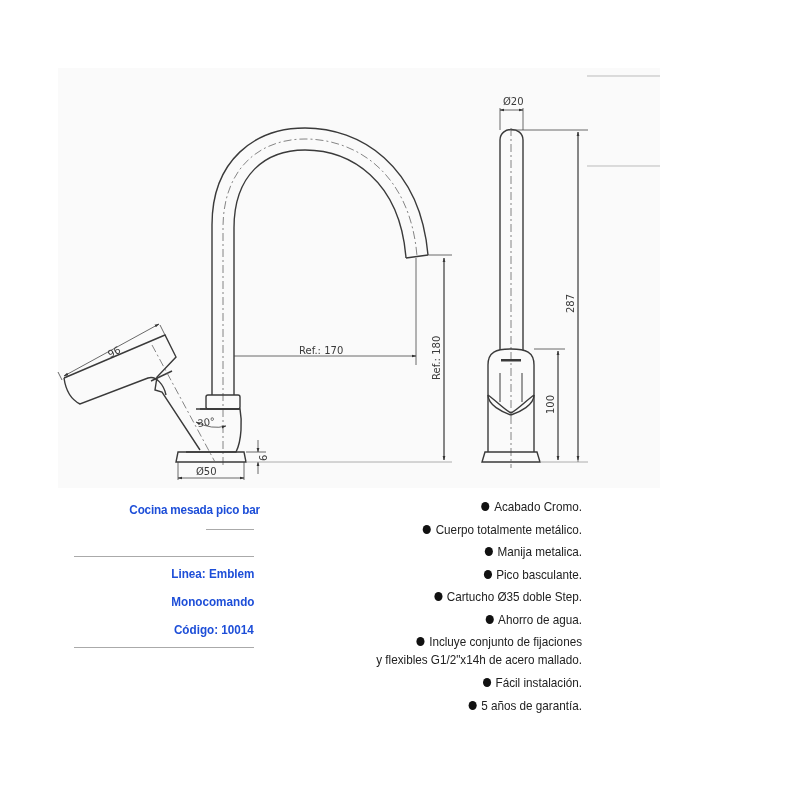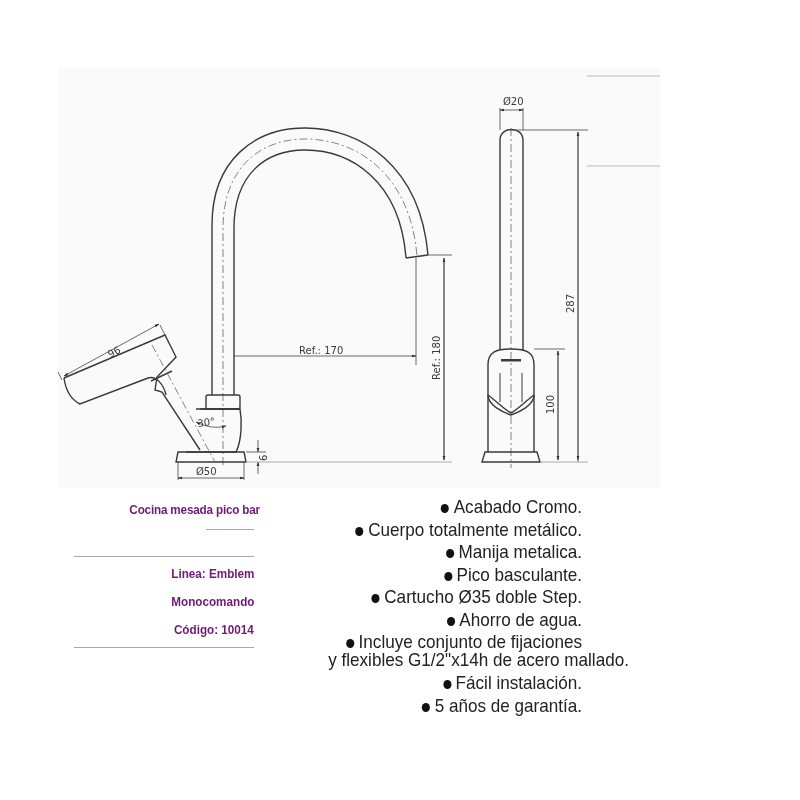--- a/index.html
+++ b/index.html
@@ -1,24 +1,24 @@
 <!DOCTYPE html>
 <html><head>
 <meta charset="utf-8">
 <style>
   html, body { margin:0; padding:0; background:#ffffff; }
   body { width:800px; height:800px; position:relative; overflow:hidden; font-family:"Liberation Sans", sans-serif; }
   .drawing { position:absolute; left:0; top:0; width:800px; height:800px; }
   .drawing text { font-family:"DejaVu Sans", sans-serif; fill:#3a3a3a; }
-  .left-info { position:absolute; left:60px; top:496px; width:200px; text-align:right; color:#701a75; }
+  .left-info { position:absolute; left:60px; top:496px; width:200px; text-align:right; color:#1d4ed8; }
   .title { font-weight:bold; font-size:13px; letter-spacing:-0.2px; transform:scaleX(0.9); transform-origin:right; margin-top:6px; }
   .rule-short { position:absolute; right:6px; width:48px; height:1px; background:#aaa; top:33px; }
   .rule-long { position:absolute; left:14px; right:6px; height:1px; background:#aaa; }
   .meta { position:absolute; right:6px; font-weight:bold; font-size:13px; transform:scaleX(0.9); transform-origin:right; white-space:nowrap; }
-  .features { position:absolute; left:300px; top:496px; width:282px; text-align:right; color:#222; font-size:19px; line-height:22.5px; }
+  .features { position:absolute; left:300px; top:496px; width:282px; text-align:right; color:#222; font-size:13px; line-height:22.5px; }
   .feat { white-space:nowrap; transform:scaleX(0.9); transform-origin:right; }
   .bullet { display:inline-block; width:9px; height:9px; border-radius:50%; background:#111; margin-right:5px; vertical-align:0px; }
   .shade { position:absolute; background:#fafafa; }
 </style>
 </head>
 <body>
 
 <div class="shade" style="left:58px;top:68px;width:330px;height:420px;"></div>
 <div class="shade" style="left:388px;top:68px;width:272px;height:420px;"></div>
 

